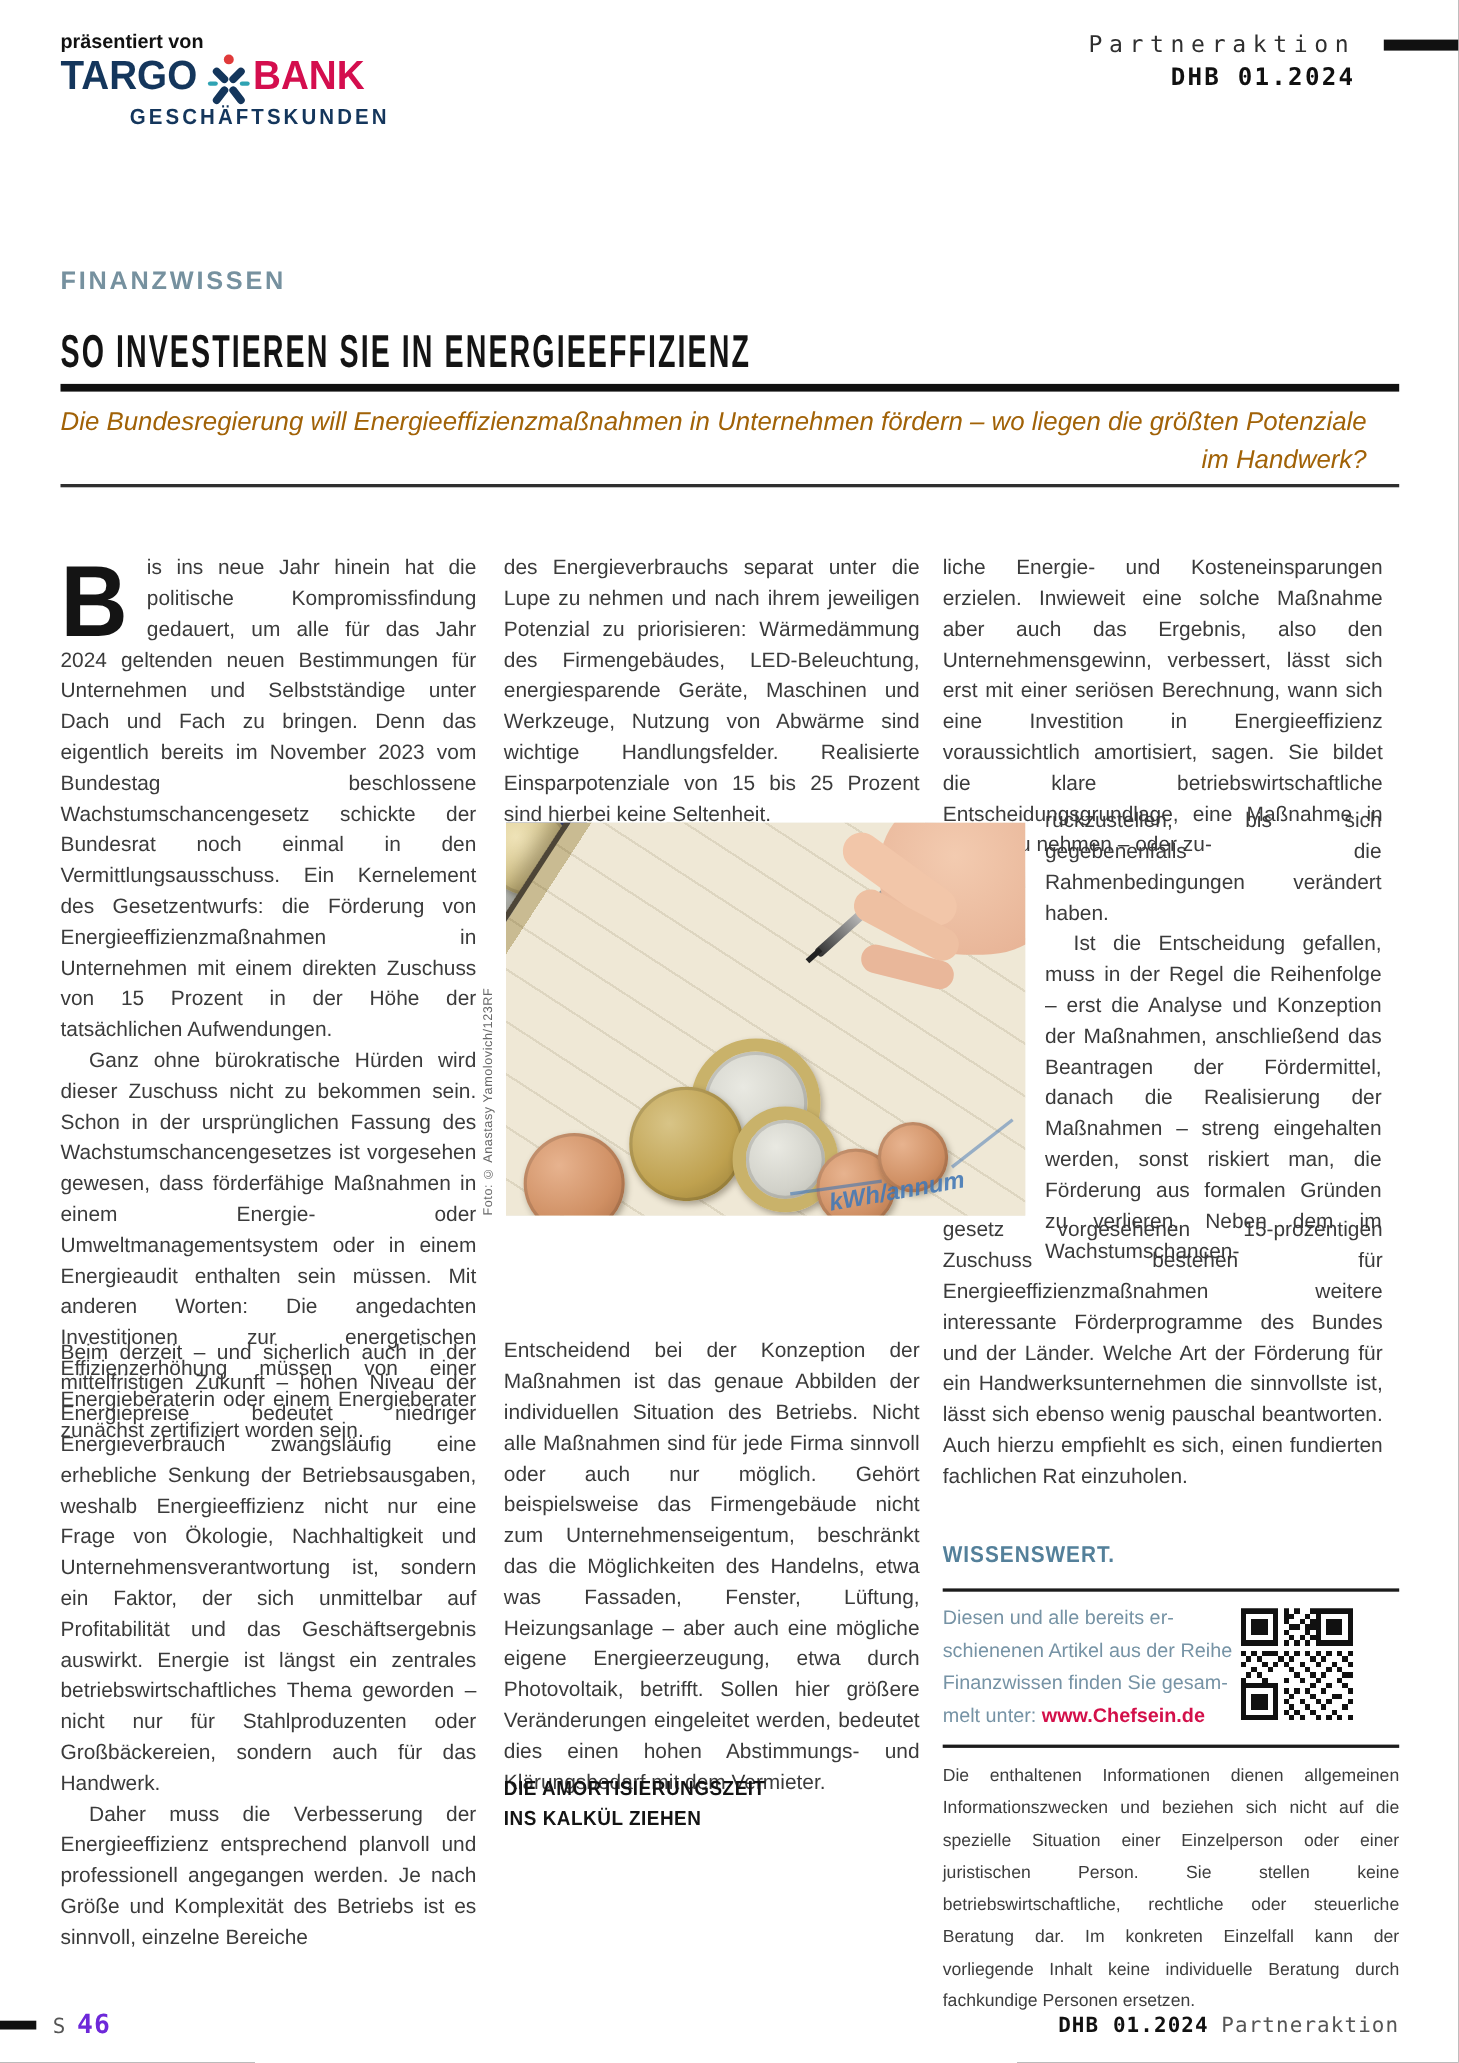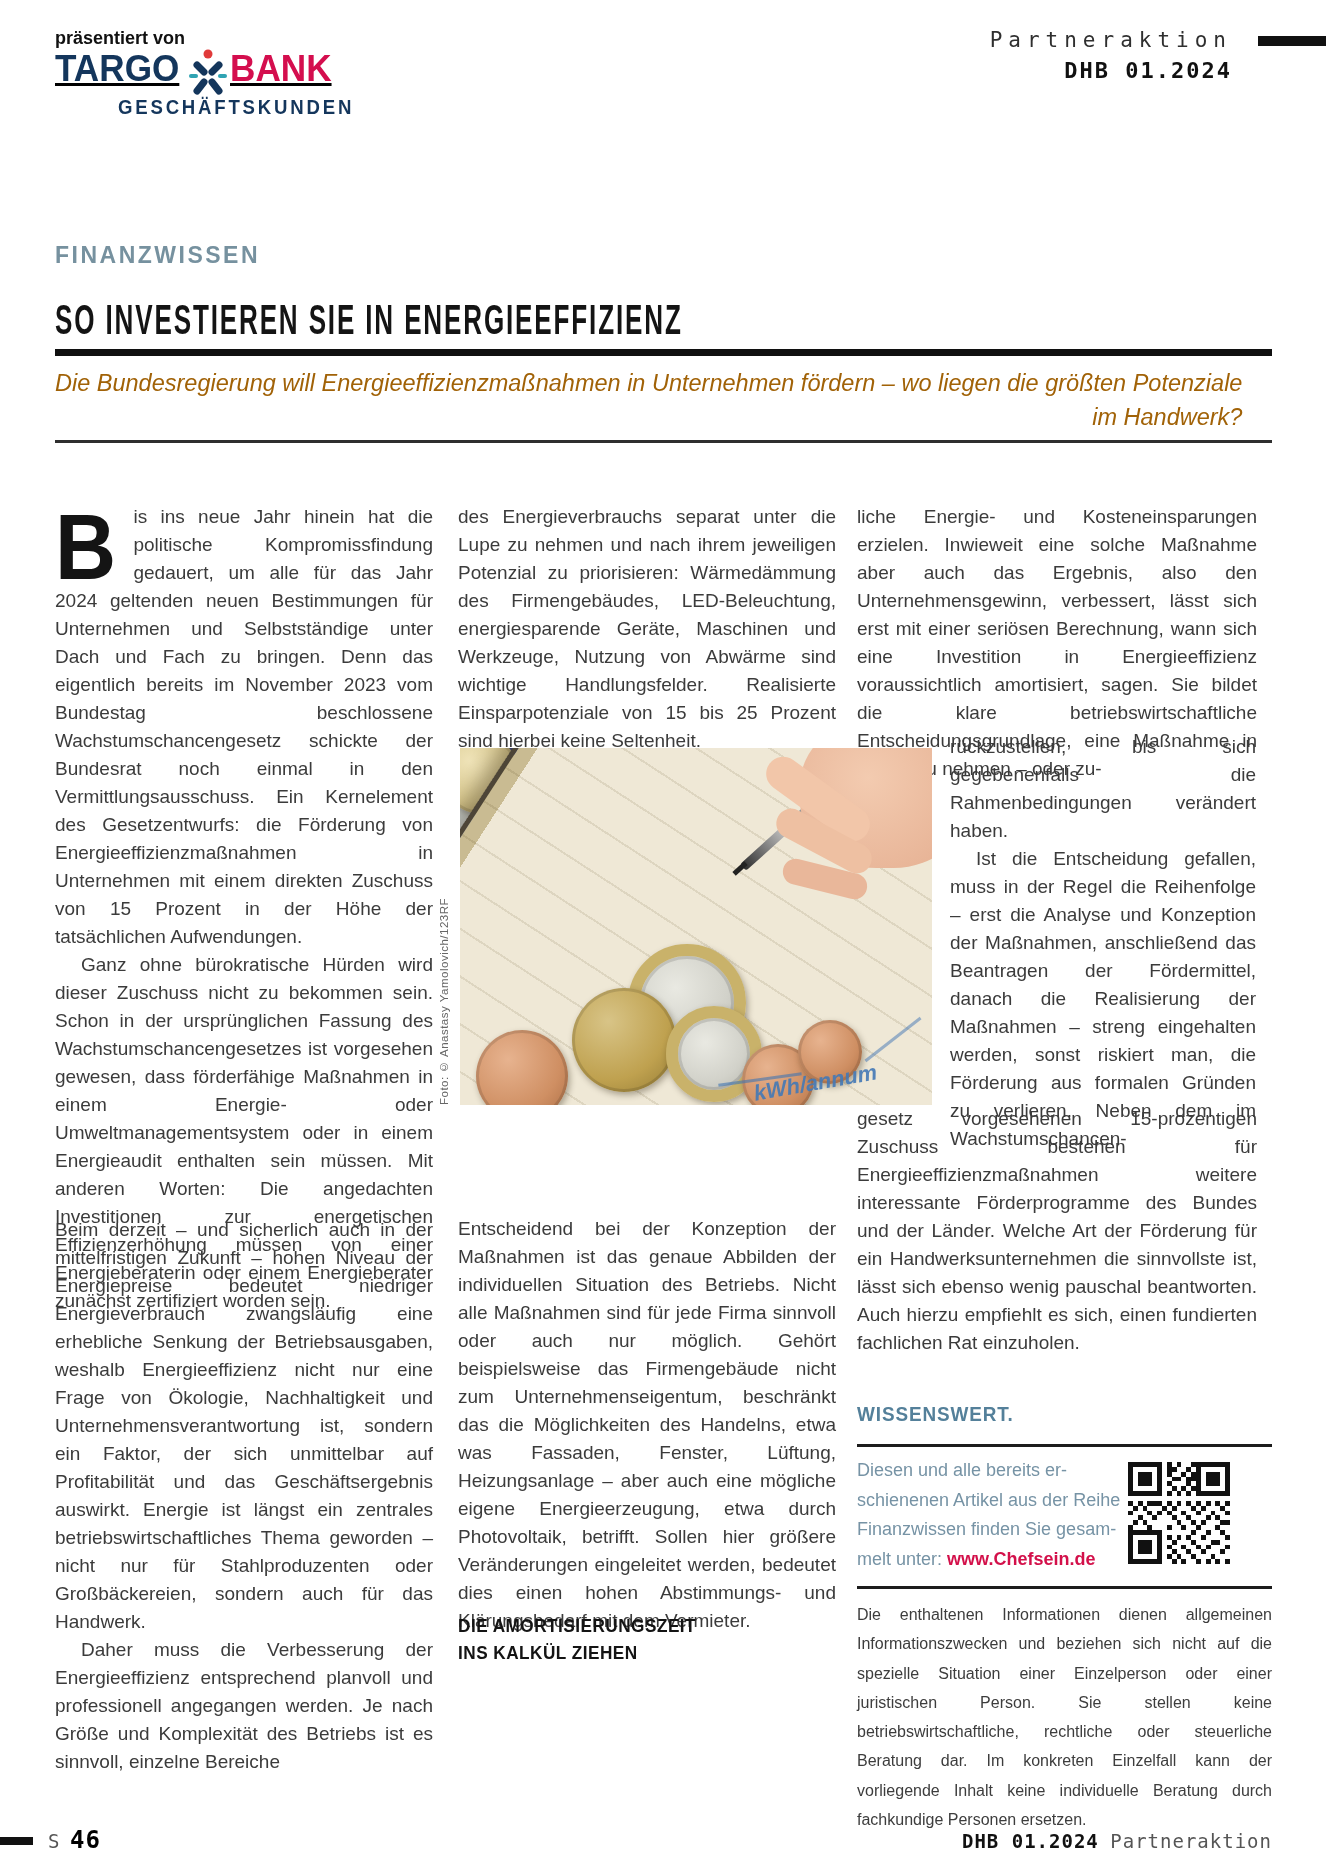--- a/index.html
+++ b/index.html
@@ -2,21 +2,21 @@
 <html><head>
 <meta charset="utf-8">
 <style>
   html,body{margin:0;padding:0;background:#888;}
   .page{position:relative;width:1326px;height:1875px;background:#ffffff;margin:0 auto;
         font-family:"Liberation Sans",sans-serif;overflow:hidden;}
   .abs{position:absolute;}
 
   
   .presented{left:55px;top:28px;font-size:18px;font-weight:bold;color:#111;}
-  .logo-row{left:55px;top:48px;height:52px;display:flex;align-items:flex-start;text-decoration:underline;}
+  .logo-row{left:55px;top:48px;height:52px;display:flex;align-items:flex-start;}
   .logo-targo{font-size:37px;font-weight:bold;color:#14365c;letter-spacing:0px;transform:scaleX(.95);transform-origin:0 0;}
   .logo-x{width:40px;height:50px;margin:0 2px;}
   .logo-bank{font-size:37px;font-weight:bold;color:#d40e4e;letter-spacing:0px;transform:scaleX(.95);transform-origin:0 0;}
   .logo-sub{left:118px;top:96px;font-size:20px;font-weight:bold;color:#14365c;letter-spacing:3px;transform:scaleX(.93);transform-origin:0 0;}
   .hdr-right{right:94px;top:28px;text-align:right;font-family:"DejaVu Sans Mono",monospace;}
   .hdr-partner{font-size:21px;letter-spacing:6px;color:#2f2f2f;}
   .hdr-issue{font-size:22px;font-weight:bold;letter-spacing:2px;color:#111;margin-top:6px;}
   .hdr-bar{left:1258px;top:36px;width:68px;height:10px;background:#111;}
 
   
@@ -106,21 +106,21 @@
   .ww-text{left:857px;top:1456px;width:282px;font-size:18px;line-height:29.5px;color:#7693a5;}
   .ww-link{color:#d3104a;font-weight:bold;}
   .qr{left:1128px;top:1462px;width:102px;height:102px;}
   .ww-rule2{left:857px;top:1586px;width:415px;height:3px;background:#1c1c1c;}
   .disclaimer{left:857px;top:1600px;width:415px;font-size:16px;line-height:29.3px;color:#3d3d3d;text-align:justify;}
 
   
   .ft-bar{left:0;top:1837px;width:33px;height:8px;background:#111;}
   .ft-page{left:48px;top:1826px;font-family:"DejaVu Sans Mono",monospace;}
   .ft-s{font-size:19px;color:#555;letter-spacing:1px;}
-  .ft-num{font-size:24px;font-weight:bold;color:#000000;letter-spacing:1px;}
+  .ft-num{font-size:24px;font-weight:bold;color:#6d28d9;letter-spacing:1px;}
   .ft-right{right:54px;top:1830px;font-family:"DejaVu Sans Mono",monospace;font-size:19px;}
   .ft-issue{font-weight:bold;color:#111;letter-spacing:1px;}
   .ft-section{color:#555;letter-spacing:1px;}
 </style>
 </head>
 <body>
 
 <div class="page">
 
   <div class="abs presented">präsentiert von</div>

